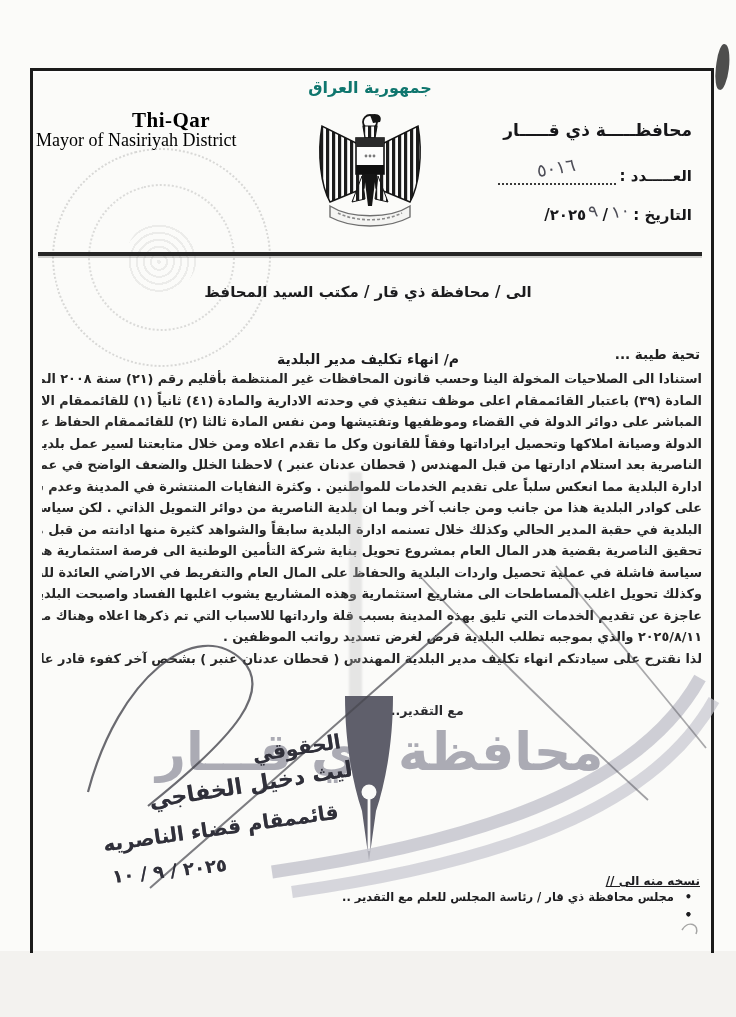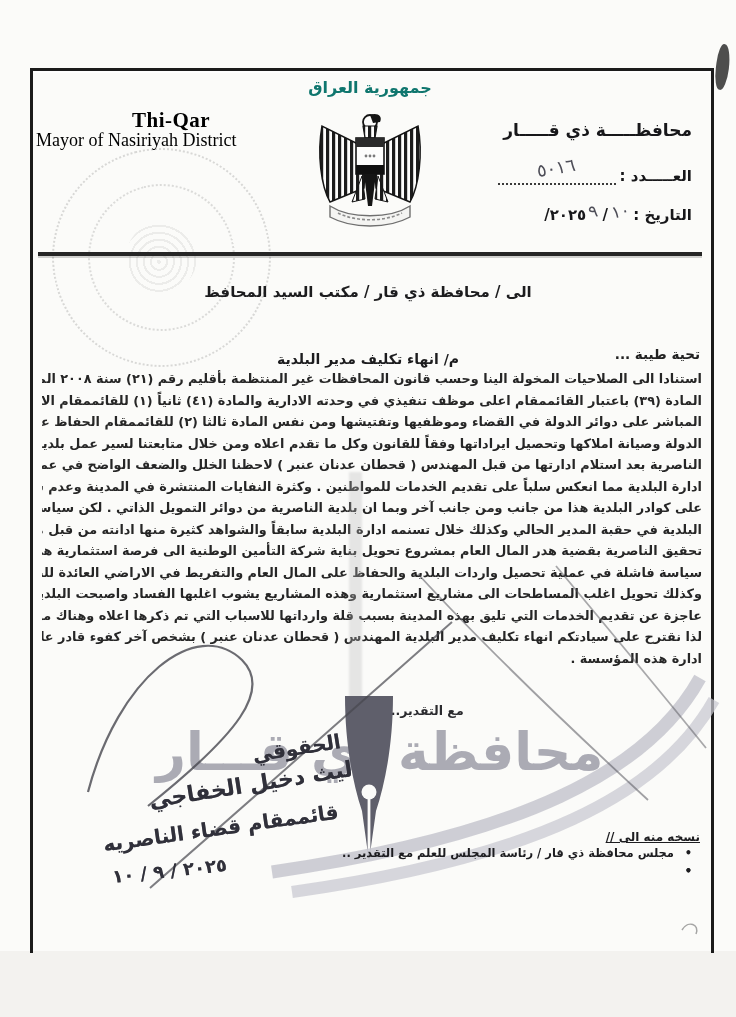--- a/index.html
+++ b/index.html
@@ -80,21 +80,21 @@
     text-shadow:0 0 .6px rgba(48,48,58,.55);}
   .sig-title{left:252px;top:736px;font-size:20px;transform:rotate(-9deg);}
   .sig-name{left:148px;top:772px;font-size:22px;transform:rotate(-9deg);}
   .sig-pos{left:102px;top:816px;font-size:20px;transform:rotate(-8deg);}
   .sig-date{left:112px;top:860px;font-size:18px;transform:rotate(-6deg);letter-spacing:4px;}
 
   .fold-band{left:349px;top:472px;width:13px;height:268px;background:#b9b9b9;
     opacity:.32;filter:blur(1px);}
 
   
-  .cc{right:36px;top:830px;width:370px;text-align:right;color:#1d1d20;}
+  .cc{right:36px;top:874px;width:370px;text-align:right;color:#1d1d20;}
   .cc-head{font-size:12px;font-weight:700;text-decoration:underline;}
   .cc-item{direction:rtl;font-size:11.5px;font-weight:700;line-height:18px;
     padding-right:26px;position:relative;}
   .cc-bullet{position:absolute;right:8px;top:0;}
   .overlay-svg{left:0;top:0;pointer-events:none;}
 </style>
 </head>
 <body>
 
 <div class="abs bottom-strip"></div>
@@ -163,22 +163,22 @@
   <div class="bl jl">المباشر على دوائر الدولة في القضاء وموظفيها وتفتيشها ومن نفس المادة ثالثا (٢) للقائممقام الحفاظ على حقوق</div>
   <div class="bl jl">الدولة وصيانة املاكها وتحصيل ايراداتها وفقاً للقانون وكل ما تقدم اعلاه ومن خلال متابعتنا لسير عمل بلدية</div>
   <div class="bl jl">الناصرية بعد استلام ادارتها من قبل المهندس ( قحطان عدنان عنبر ) لاحظنا الخلل والضعف الواضح في عملية</div>
   <div class="bl jl">ادارة البلدية مما انعكس سلباً على تقديم الخدمات للمواطنين . وكثرة النفايات المنتشرة في المدينة وعدم سيطرته</div>
   <div class="bl jl">على كوادر البلدية هذا من جانب ومن جانب آخر وبما ان بلدية الناصرية من دوائر التمويل الذاتي . لكن سياسة</div>
   <div class="bl jl">البلدية في حقبة المدير الحالي وكذلك خلال تسنمه ادارة البلدية سابقاً والشواهد كثيرة منها ادانته من قبل محكمة</div>
   <div class="bl jl">تحقيق الناصرية بقضية هدر المال العام بمشروع تحويل بناية شركة التأمين الوطنية الى فرصة استثمارية هي</div>
   <div class="bl jl">سياسة فاشلة في عملية تحصيل واردات البلدية والحفاظ على المال العام والتفريط في الاراضي العائدة للبلدية</div>
   <div class="bl jl">وكذلك تحويل اغلب المساطحات الى مشاريع استثمارية وهذه المشاريع يشوب اغلبها الفساد واصبحت البلدية حالياً</div>
   <div class="bl jl">عاجزة عن تقديم الخدمات التي تليق بهذه المدينة بسبب قلة وارداتها للاسباب التي تم ذكرها اعلاه وهناك مؤشرات</div>
+  <div class="bl el">٢٠٢٥/٨/١١ والذي بموجبه تطلب البلدية قرض لغرض تسديد رواتب الموظفين .</div>
   <div class="bl jl">لذا نقترح على سيادتكم انهاء تكليف مدير البلدية المهندس ( قحطان عدنان عنبر ) بشخص آخر كفوء قادر على</div>
-  <div class="bl el">ادارة هذه المؤسسة .</div>
 </div>
 
 <div class="abs closing ar">مع التقدير...</div>
 
 <div class="abs fold-band"></div>
 
 <div class="abs wm-word wm-1 ar">محافظة</div>
 <div class="abs wm-word wm-2 ar">ذي قـــار</div>
 <svg class="abs pen-nib" width="62" height="172" viewBox="0 0 62 172">
   <path d="M7 0 H55 C55 45 48 85 38 115 L31 165 L24 115 C14 85 7 45 7 0 Z" fill="#5f5f6b"></path>

